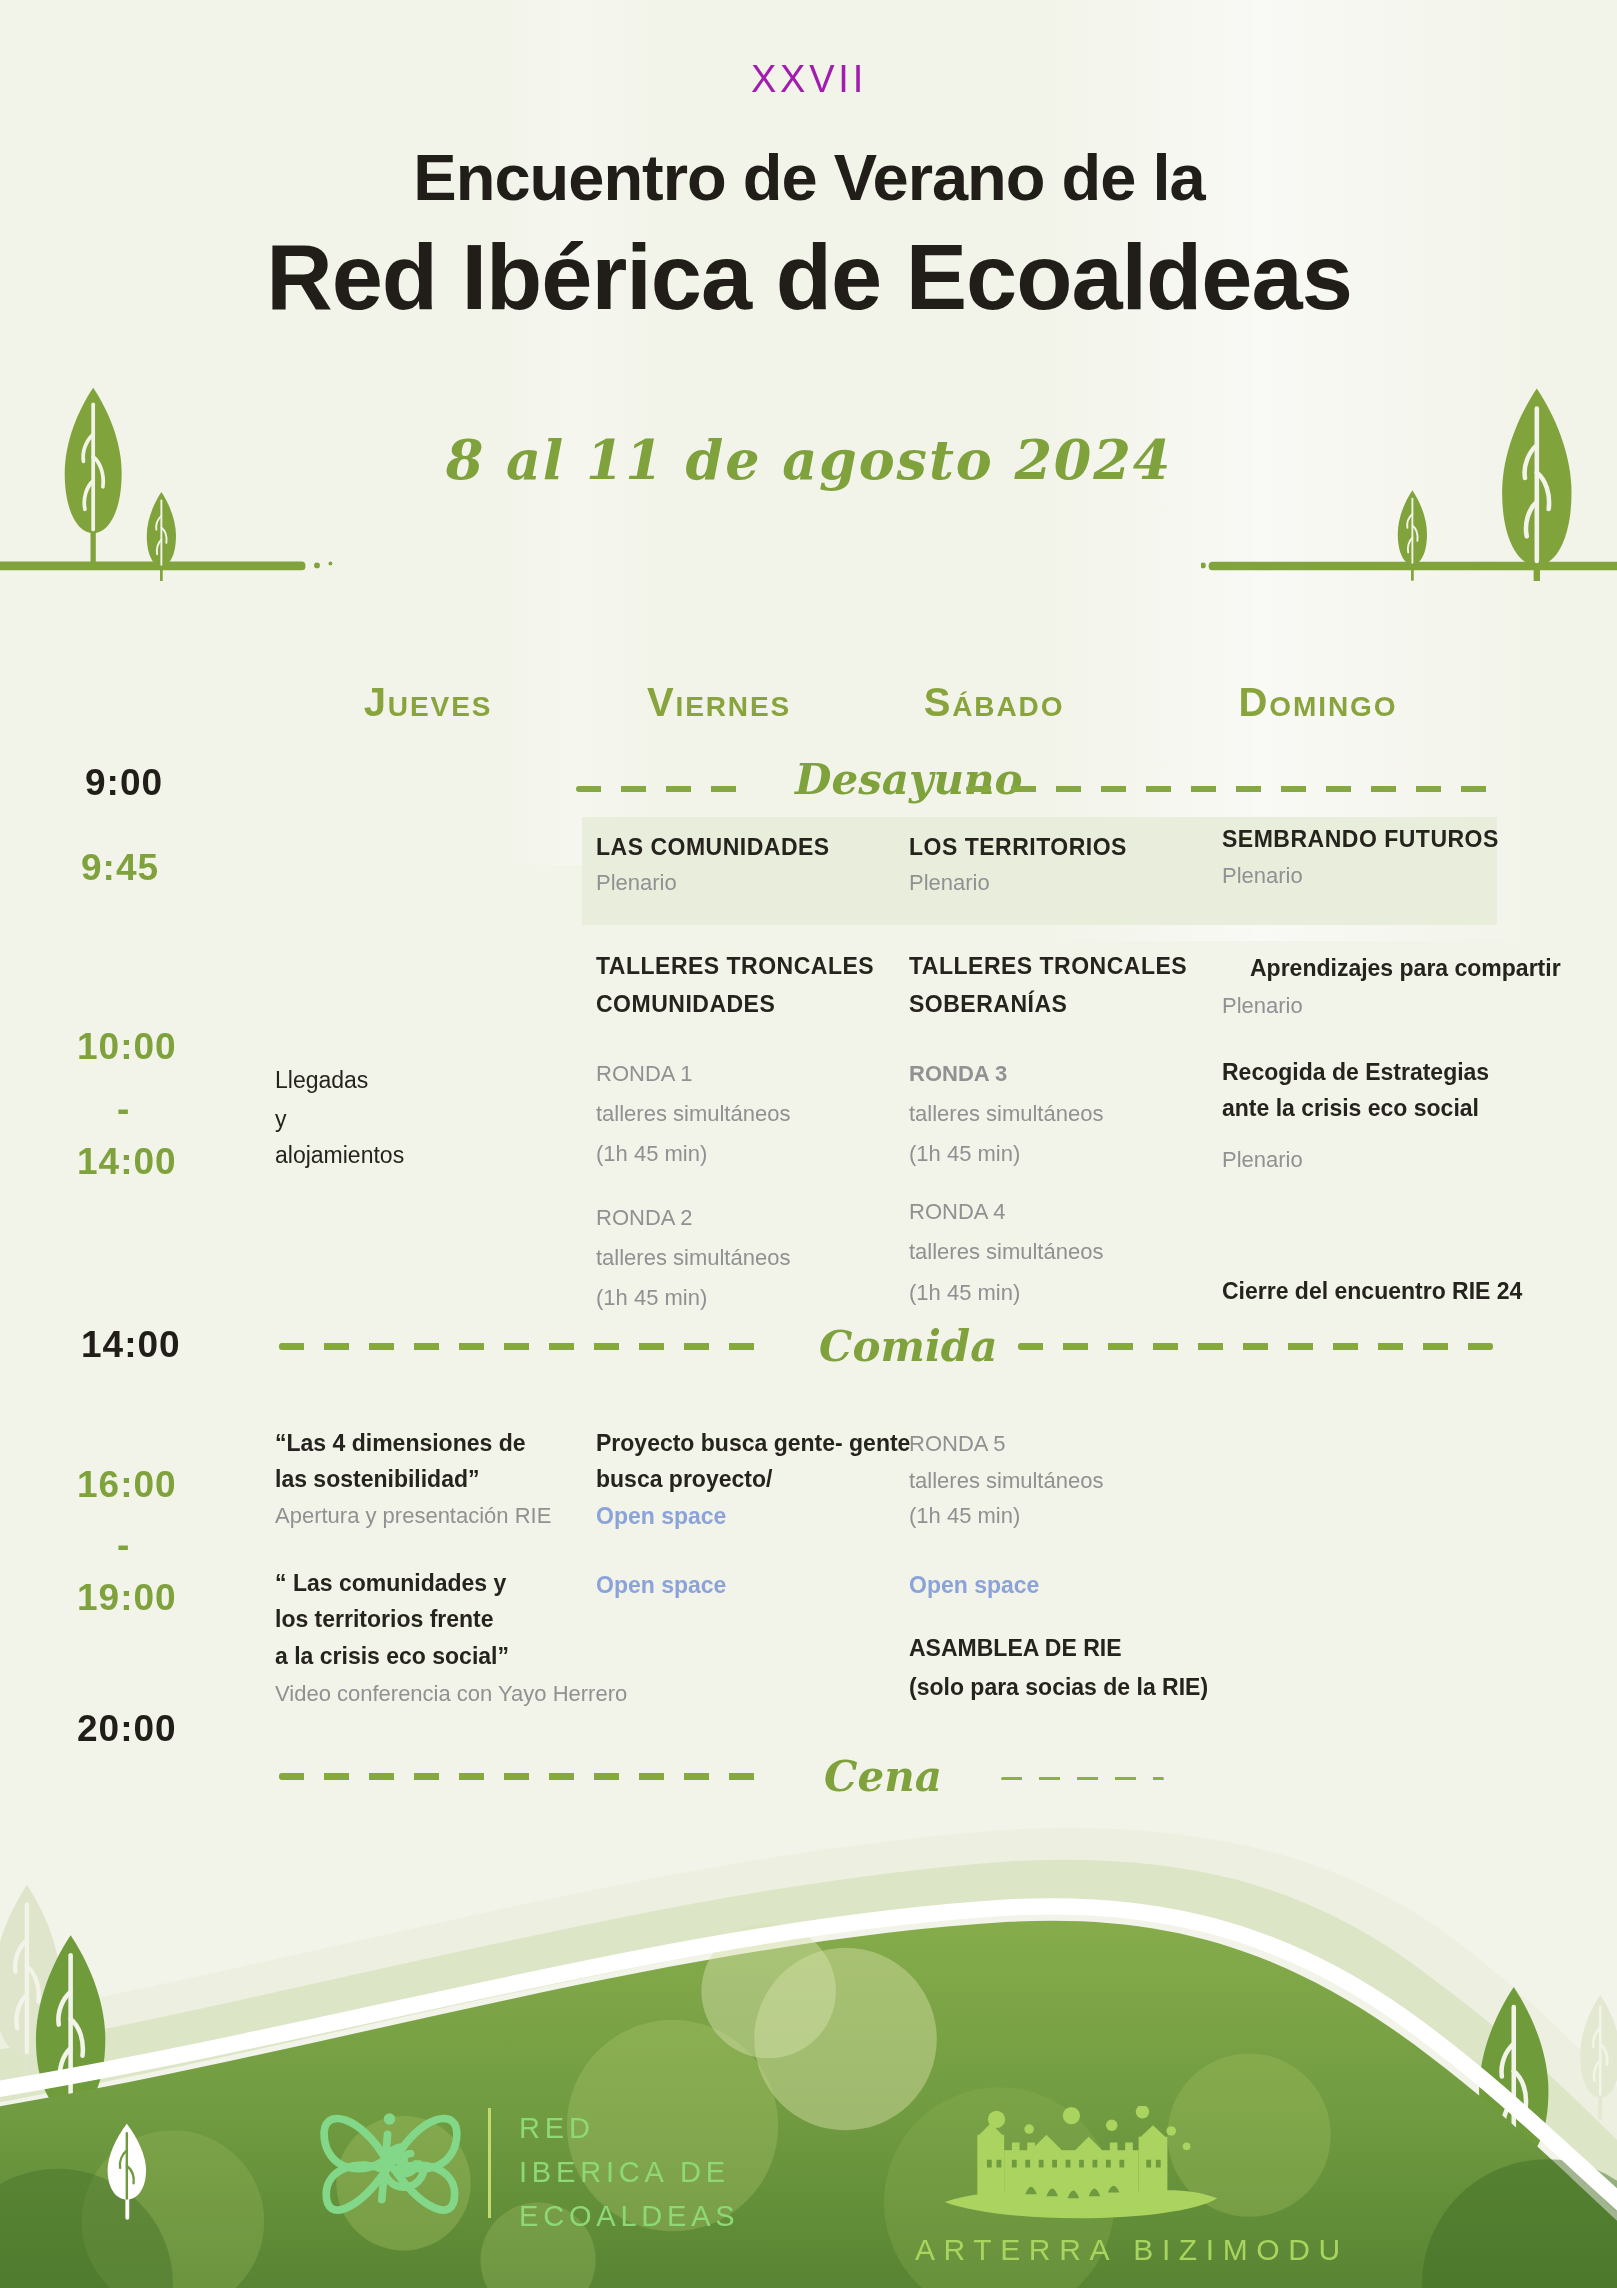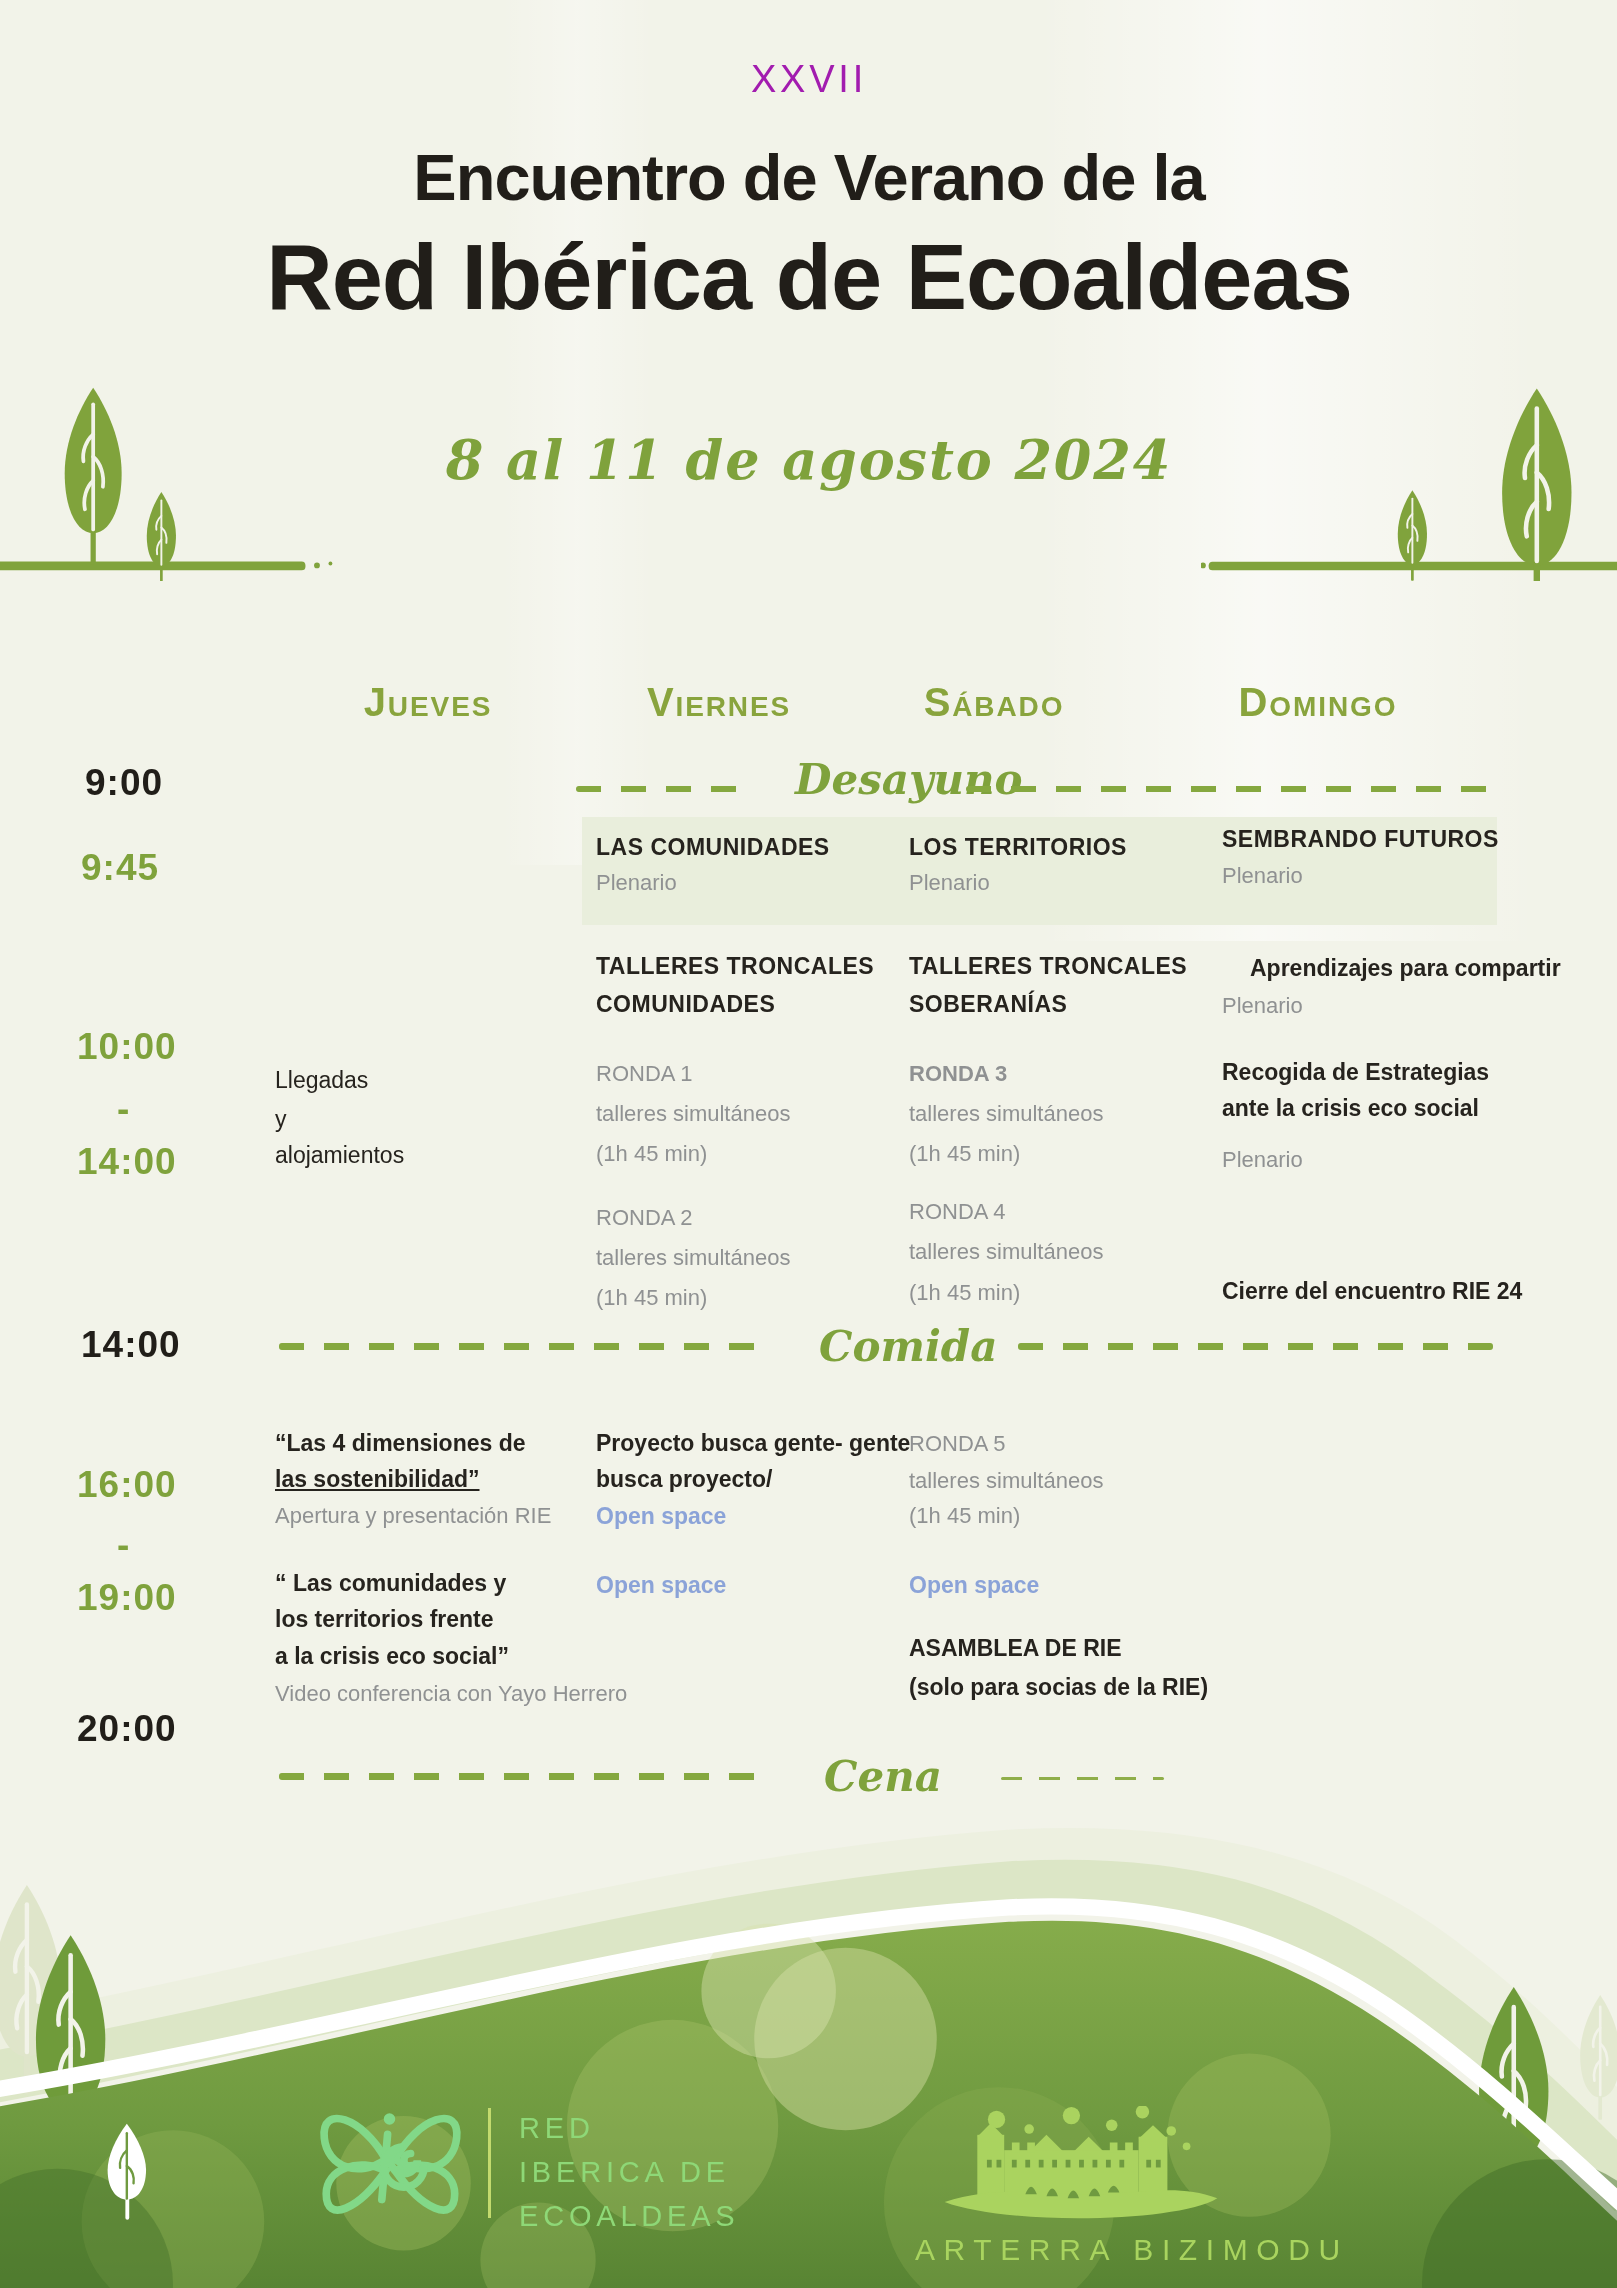--- a/index.html
+++ b/index.html
@@ -131,21 +131,21 @@
 
 <div class="abs cb" style="left:275px;top:1043px;">Llegadas</div>
 <div class="abs cb" style="left:275px;top:1082px;">y</div>
 <div class="abs cb" style="left:275px;top:1118px;">alojamientos</div>
 
 <div class="dashes thick" style="left:279px;top:1343px;width:480px;"></div>
 <div class="abs meal" style="left:819px;top:1322px;">Comida</div>
 <div class="dashes thick" style="left:1018px;top:1343px;width:475px;"></div>
 
 <div class="abs cbb" style="left:275px;top:1430px;">“Las 4 dimensiones de</div>
-<div class="abs cbb" style="left:275px;top:1466px;text-decoration:underline;">las sostenibilidad”</div>
+<div class="abs cbb" style="left:275px;top:1466px;">las sostenibilidad”</div>
 <div class="abs cg" style="left:275px;top:1503px;">Apertura y presentación RIE</div>
 <div class="abs cbb" style="left:596px;top:1430px;">Proyecto busca gente- gente</div>
 <div class="abs cbb" style="left:596px;top:1466px;">busca proyecto/</div>
 <div class="abs co" style="left:596px;top:1503px;">Open space</div>
 <div class="abs cg" style="left:909px;top:1431px;">RONDA 5</div>
 <div class="abs cg" style="left:909px;top:1468px;">talleres simultáneos</div>
 <div class="abs cg" style="left:909px;top:1503px;">(1h 45 min)</div>
 
 <div class="abs cbb" style="left:275px;top:1570px;">“ Las comunidades y</div>
 <div class="abs cbb" style="left:275px;top:1606px;">los territorios frente</div>

